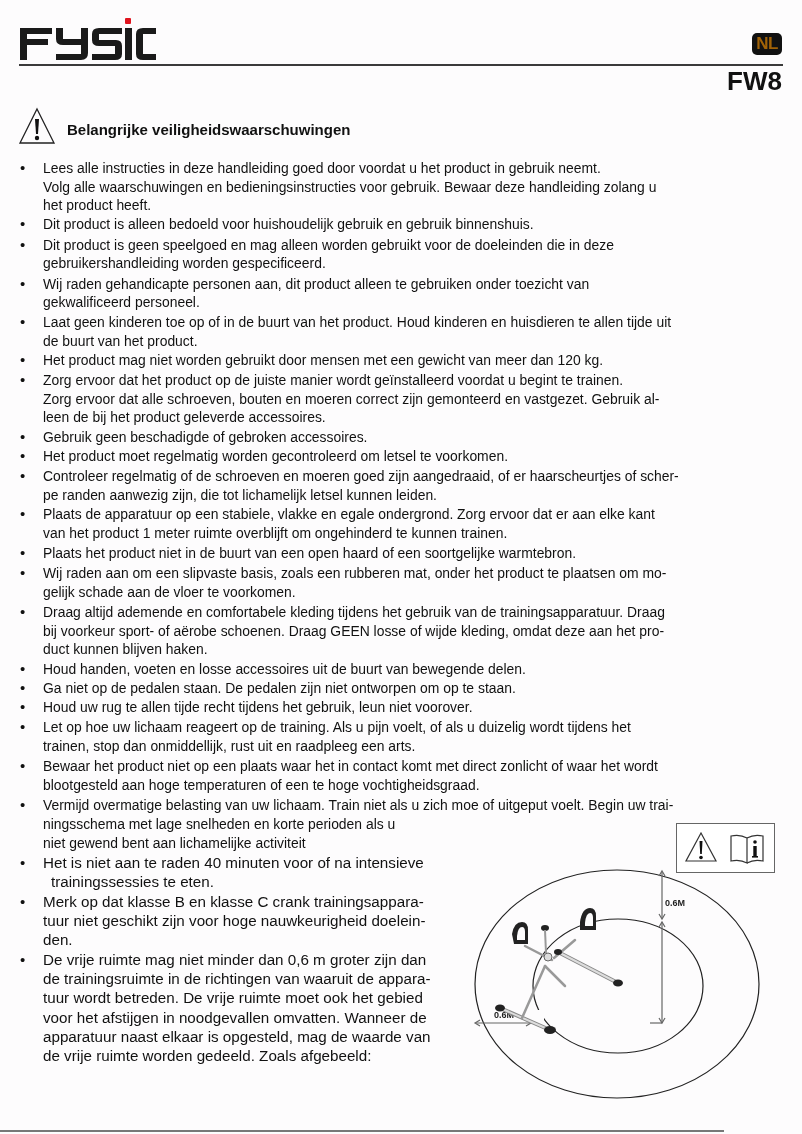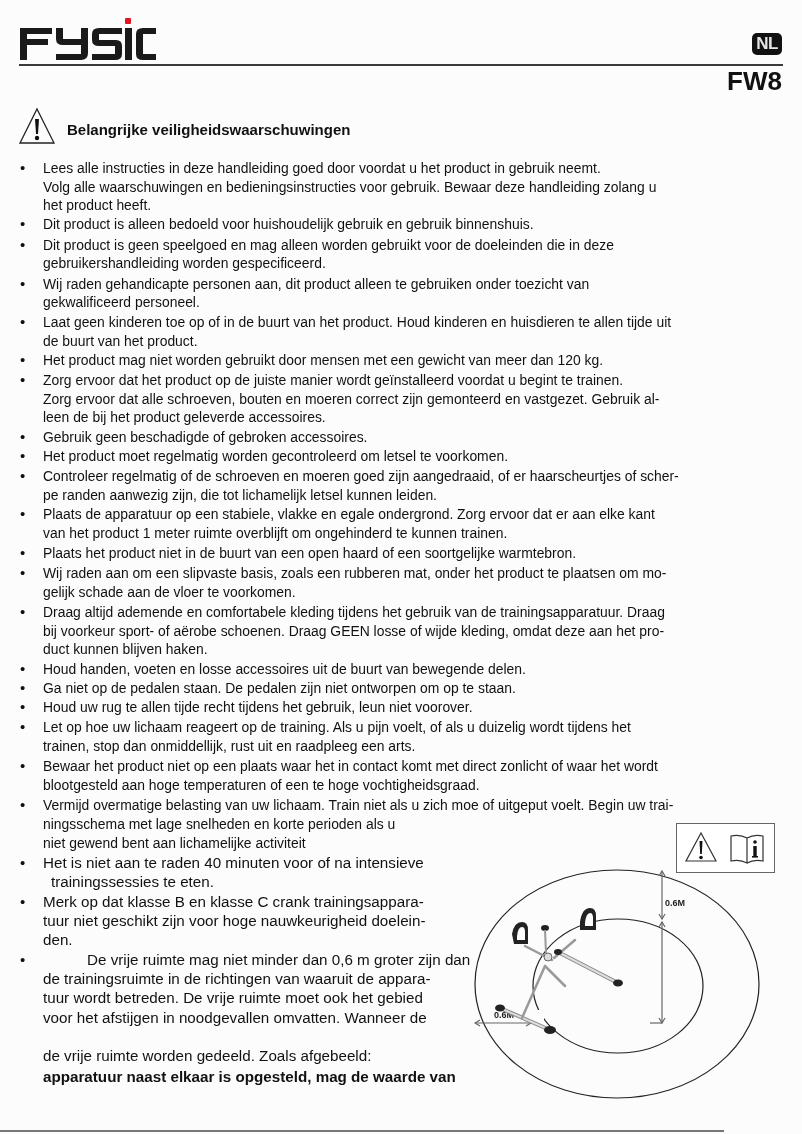--- a/index.html
+++ b/index.html
@@ -1,21 +1,21 @@
 <!DOCTYPE html>
 <html><head>
 <meta charset="utf-8">
 <style>
   html, body { margin:0; padding:0; background:#fdfcfd; }
   body { width:802px; height:1134px; position:relative; overflow:hidden;
          font-family:"Liberation Sans", sans-serif; color:#111; }
   .logo { position:absolute; left:18px; top:14px; width:140px; height:48px; }
   .header-rule { position:absolute; left:19px; top:64px; width:764px; height:2px; background:#3a3a3a; }
   .title-wrap { position:absolute; right:20px; top:33px; display:flex; align-items:center; gap:8px; }
-  .nl-badge { background:#111; color:#e5e5e5; font-weight:bold; font-size:17px; line-height:20px;
+  .nl-badge { background:#111; color:#a16207; font-weight:bold; font-size:17px; line-height:20px;
               padding:1px 4px; border-radius:5px; letter-spacing:-0.5px; }
   .doc-title { font-size:25px; line-height:28px; color:#111; }
   .model { position:absolute; right:20px; top:66px; font-size:26px; line-height:30px; color:#111;font-weight:bold; }
   .warn-icon { position:absolute; left:18px; top:107px; width:38px; height:38px; }
   .heading { position:absolute; left:67px; top:121px; font-weight:bold; font-size:15px; color:#111; }
   .line { position:absolute; left:43px; font-size:15.2px; line-height:19px; white-space:nowrap;
           transform-origin:left center; }
   .cond { transform:scaleX(0.915); }
   .wide { font-size:15.2px; }
   .bullet { position:absolute; left:20px; font-size:15px; line-height:19px; }
@@ -110,25 +110,25 @@
     <div class="line cond" style="top: 814px;">ningsschema met lage snelheden en korte perioden als u</div>
     <div class="line cond" style="top: 833px;">niet gewend bent aan lichamelijke activiteit</div>
     <span class="bullet" style="top: 853px;">•</span>
     <div class="line wide" style="top: 853px;">Het is niet aan te raden 40 minuten voor of na intensieve</div>
     <div class="line wide" style="top: 872px; margin-left: 8px;">trainingssessies te eten.</div>
     <span class="bullet" style="top: 892px;">•</span>
     <div class="line wide" style="top: 892px;">Merk op dat klasse B en klasse C crank trainingsappara-</div>
     <div class="line wide" style="top: 911px;">tuur niet geschikt zijn voor hoge nauwkeurigheid doelein-</div>
     <div class="line wide" style="top: 930px;">den.</div>
     <span class="bullet" style="top: 950px;">•</span>
-    <div class="line wide" style="top: 950px; margin-left: 44px;">De vrije ruimte mag niet minder dan 0,6 m groter zijn dan</div>
+    <div class="line wide" style="top: 950px;">De vrije ruimte mag niet minder dan 0,6 m groter zijn dan</div>
     <div class="line wide" style="top: 969px;">de trainingsruimte in de richtingen van waaruit de appara-</div>
     <div class="line wide" style="top: 988px; text-align: center;">tuur wordt betreden. De vrije ruimte moet ook het gebied</div>
     <div class="line wide" style="top: 1008px;">voor het afstijgen in noodgevallen omvatten. Wanneer de</div>
-    <div class="line wide" style="top: 1067px; font-weight: bold;">apparatuur naast elkaar is opgesteld, mag de waarde van</div>
+    <div class="line wide" style="top: 1027px;">apparatuur naast elkaar is opgesteld, mag de waarde van</div>
     <div class="line wide" style="top: 1046px;">de vrije ruimte worden gedeeld. Zoals afgebeeld:</div>
   </div>
 
 <div class="icon-box">
   <svg width="97" height="48" viewBox="0 0 97 48">
     <g>
       <path d="M24 9 L39 37 H9 Z" fill="none" stroke="#333" stroke-width="1.2"></path>
       <path d="M22.5 17 H25.5 L24.8 30 H23.2 Z" fill="#111"></path>
       <circle cx="24" cy="33.5" r="1.8" fill="#111"></circle>
     </g>

